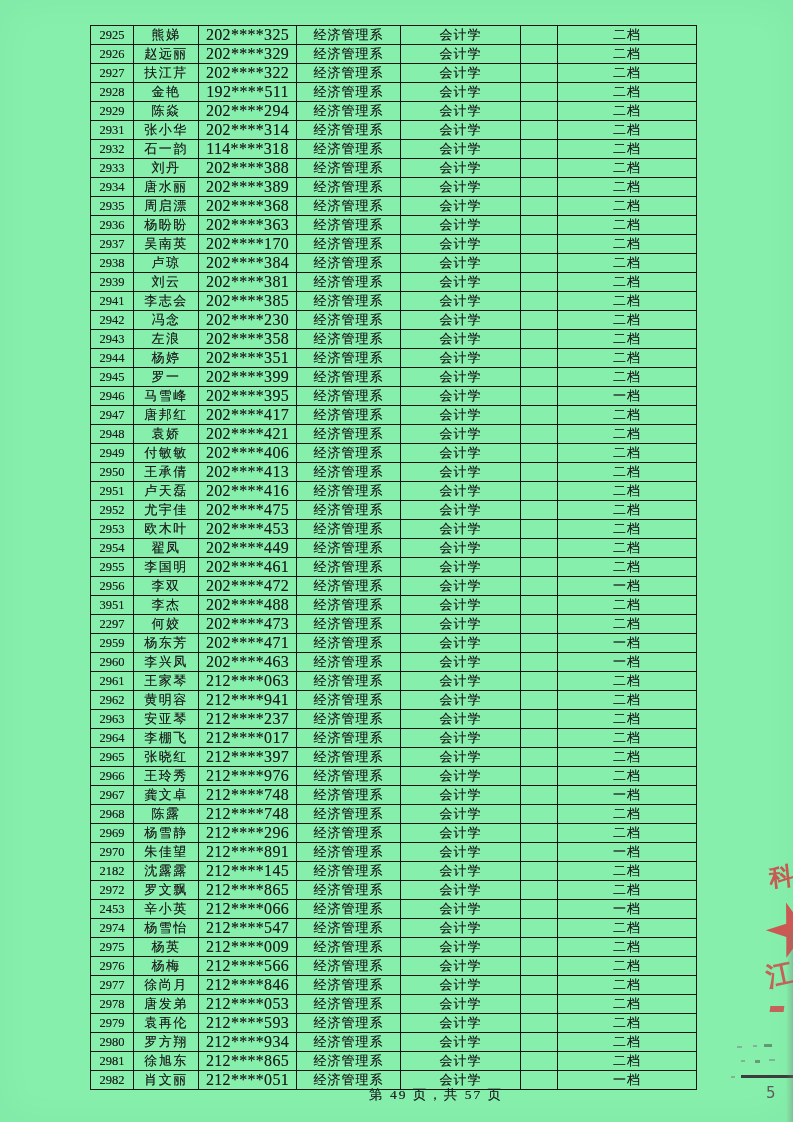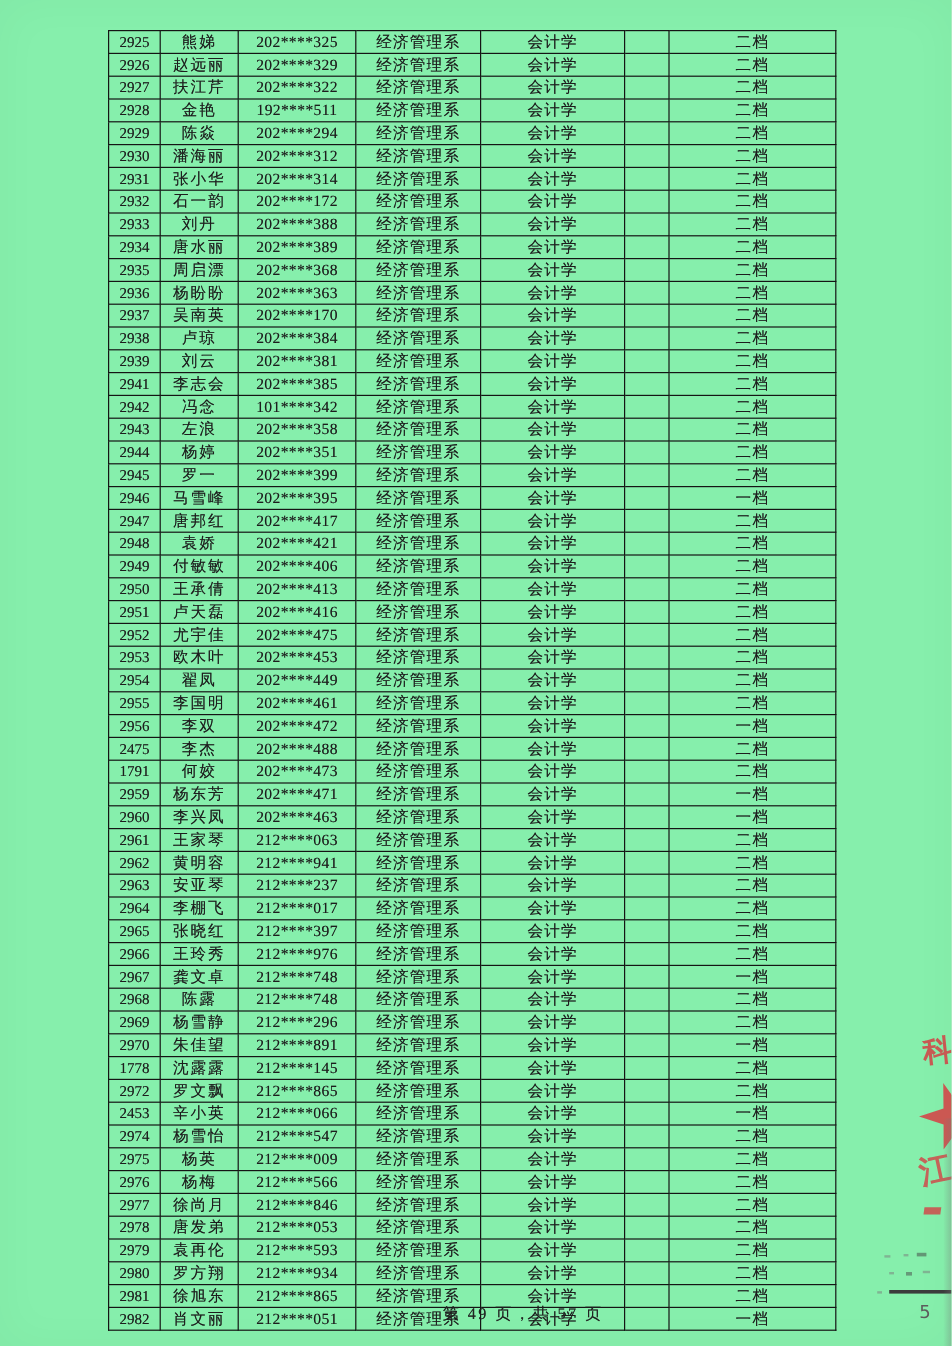--- a/index.html
+++ b/index.html
@@ -14,21 +14,21 @@
     border-collapse:collapse;table-layout:fixed;
     font-size:12.5px;color:#1d1d1d;
   }
   table.roster td{
     border:1px solid #141414;
     text-align:center;vertical-align:middle;
     padding:0;overflow:hidden;white-space:nowrap;
     text-shadow:0 0 0.5px rgba(20,20,20,0.55);
   }
   td.c-name{letter-spacing:1.5px;font-size:13px;}
-  td.c-id{font-size:13px;letter-spacing:0.3px;}
+  td.c-id{font-size:16px;letter-spacing:0.3px;}
   td.c-dept,td.c-major,td.c-tier{font-size:13px;letter-spacing:1px;}
   .footer{
     position:absolute;left:90px;top:1086px;width:606px;
     text-align:center;font-size:13.5px;color:#222;letter-spacing:2px;
     text-shadow:0 0 0.5px rgba(20,20,20,0.5);
     padding-left:43px;
   }
   
   .stamp-char-top{
     position:absolute;left:769px;top:863px;width:24px;height:28px;
@@ -119,41 +119,32 @@
         <tr>
           <td class="c-seq">2929</td>
           <td class="c-name">陈焱</td>
           <td class="c-id">202****294</td>
           <td class="c-dept">经济管理系</td>
           <td class="c-major">会计学</td>
           <td class="c-spacer"></td>
           <td class="c-tier">二档</td>
         </tr>
         <tr>
-          <td class="c-seq">2930</td>
-          <td class="c-name">潘海丽</td>
-          <td class="c-id">202****312</td>
-          <td class="c-dept">经济管理系</td>
-          <td class="c-major">会计学</td>
-          <td class="c-spacer"></td>
-          <td class="c-tier">二档</td>
-        </tr>
-        <tr>
           <td class="c-seq">2931</td>
           <td class="c-name">张小华</td>
           <td class="c-id">202****314</td>
           <td class="c-dept">经济管理系</td>
           <td class="c-major">会计学</td>
           <td class="c-spacer"></td>
           <td class="c-tier">二档</td>
         </tr>
         <tr>
           <td class="c-seq">2932</td>
           <td class="c-name">石一韵</td>
-          <td class="c-id">202****172</td>
+          <td class="c-id">114****318</td>
           <td class="c-dept">经济管理系</td>
           <td class="c-major">会计学</td>
           <td class="c-spacer"></td>
           <td class="c-tier">二档</td>
         </tr>
         <tr>
           <td class="c-seq">2933</td>
           <td class="c-name">刘丹</td>
           <td class="c-id">202****388</td>
           <td class="c-dept">经济管理系</td>
@@ -220,21 +211,21 @@
           <td class="c-name">李志会</td>
           <td class="c-id">202****385</td>
           <td class="c-dept">经济管理系</td>
           <td class="c-major">会计学</td>
           <td class="c-spacer"></td>
           <td class="c-tier">二档</td>
         </tr>
         <tr>
           <td class="c-seq">2942</td>
           <td class="c-name">冯念</td>
-          <td class="c-id">101****342</td>
+          <td class="c-id">202****230</td>
           <td class="c-dept">经济管理系</td>
           <td class="c-major">会计学</td>
           <td class="c-spacer"></td>
           <td class="c-tier">二档</td>
         </tr>
         <tr>
           <td class="c-seq">2943</td>
           <td class="c-name">左浪</td>
           <td class="c-id">202****358</td>
           <td class="c-dept">经济管理系</td>
@@ -353,30 +344,30 @@
         <tr>
           <td class="c-seq">2956</td>
           <td class="c-name">李双</td>
           <td class="c-id">202****472</td>
           <td class="c-dept">经济管理系</td>
           <td class="c-major">会计学</td>
           <td class="c-spacer"></td>
           <td class="c-tier">一档</td>
         </tr>
         <tr>
-          <td class="c-seq">2475</td>
+          <td class="c-seq">3951</td>
           <td class="c-name">李杰</td>
           <td class="c-id">202****488</td>
           <td class="c-dept">经济管理系</td>
           <td class="c-major">会计学</td>
           <td class="c-spacer"></td>
           <td class="c-tier">二档</td>
         </tr>
         <tr>
-          <td class="c-seq">1791</td>
+          <td class="c-seq">2297</td>
           <td class="c-name">何姣</td>
           <td class="c-id">202****473</td>
           <td class="c-dept">经济管理系</td>
           <td class="c-major">会计学</td>
           <td class="c-spacer"></td>
           <td class="c-tier">二档</td>
         </tr>
         <tr>
           <td class="c-seq">2959</td>
           <td class="c-name">杨东芳</td>
@@ -479,21 +470,21 @@
         <tr>
           <td class="c-seq">2970</td>
           <td class="c-name">朱佳望</td>
           <td class="c-id">212****891</td>
           <td class="c-dept">经济管理系</td>
           <td class="c-major">会计学</td>
           <td class="c-spacer"></td>
           <td class="c-tier">一档</td>
         </tr>
         <tr>
-          <td class="c-seq">1778</td>
+          <td class="c-seq">2182</td>
           <td class="c-name">沈露露</td>
           <td class="c-id">212****145</td>
           <td class="c-dept">经济管理系</td>
           <td class="c-major">会计学</td>
           <td class="c-spacer"></td>
           <td class="c-tier">二档</td>
         </tr>
         <tr>
           <td class="c-seq">2972</td>
           <td class="c-name">罗文飘</td>

